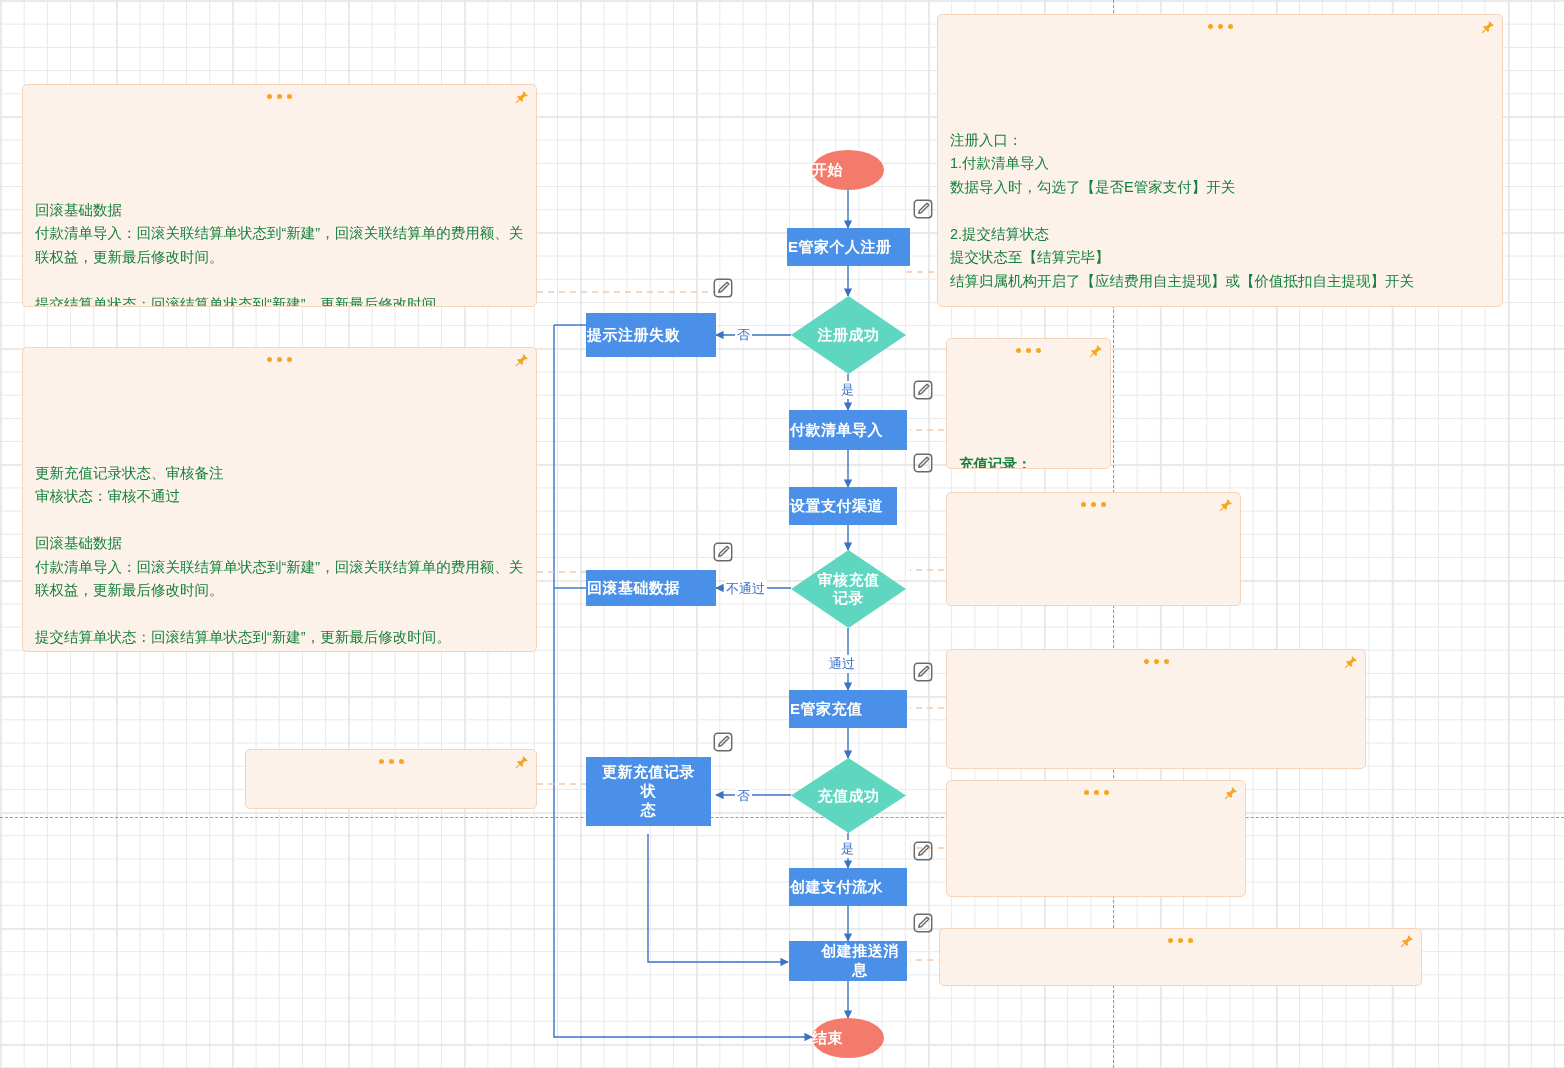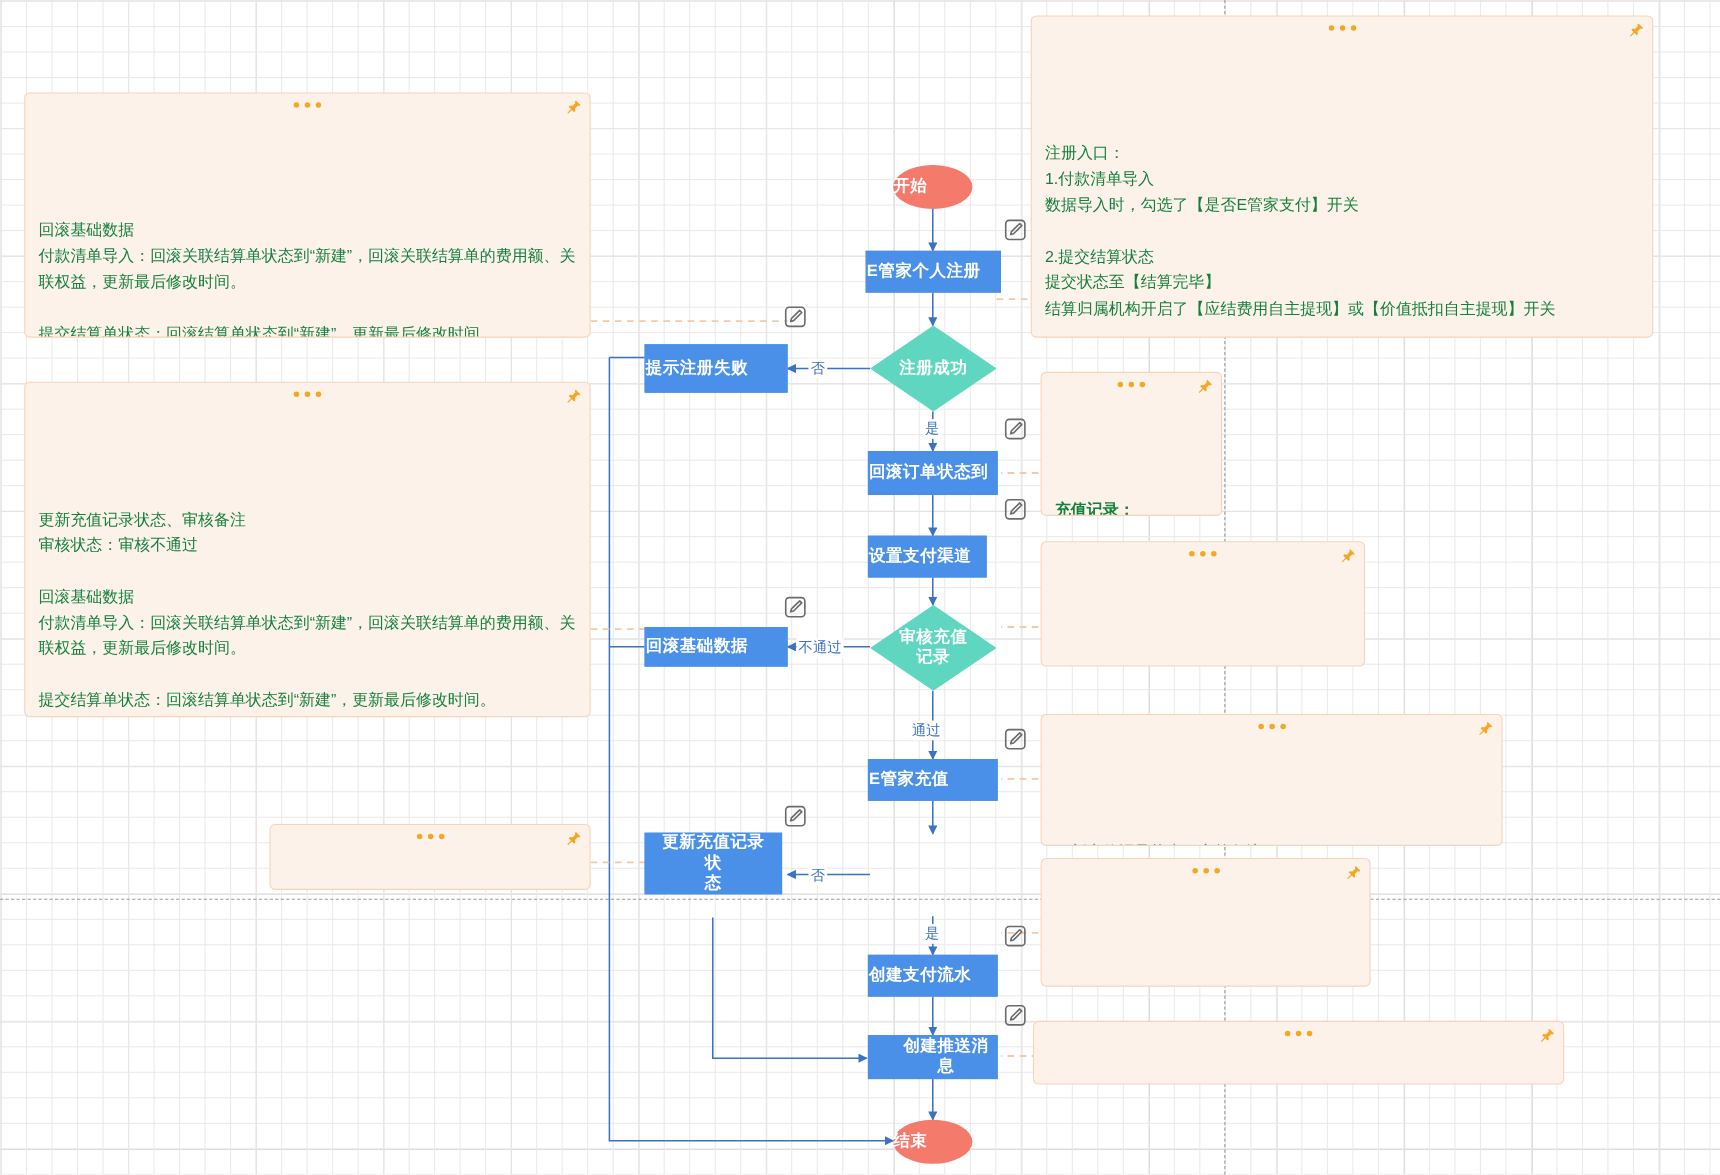--- a/index.html
+++ b/index.html
@@ -195,43 +195,47 @@
   <div class="dia-wrap" style="left:791px; top:296px; width:115px; height:78px;">
     <div class="dia-shape"></div>
     <div class="dia-label">注册成功</div>
   </div>
 
   <div class="node proc" style="left:586px; top:313px; width:130px; height:44px;">
     <span>提示注册失败</span>
   </div>
 
   <div class="node proc" style="left:789px; top:410px; width:118px; height:40px;">
-    <span>回滚订单状态到</span>
+    <span>付款清单导入</span>
   </div>
 
   <div class="node proc" style="left:789px; top:487px; width:108px; height:38px;">
     <span>设置支付渠道</span>
   </div>
 
   <div class="dia-wrap" style="left:791px; top:550px; width:115px; height:78px;">
     <div class="dia-shape"></div>
     <div class="dia-label" style="white-space:pre-line;">审核充值
 记录</div>
   </div>
 
   <div class="node proc" style="left:586px; top:570px; width:130px; height:36px;">
     <span>回滚基础数据</span>
   </div>
 
   <div class="node proc" style="left:789px; top:690px; width:118px; height:38px;">
     <span>E管家充值</span>
   </div>
 
-
-  <div class="node proc" style="left:586px; top:757px; width:125px; height:56px; padding:0 8px;">
+  <div class="dia-wrap" style="left:791px; top:758px; width:115px; height:75px;">
+    <div class="dia-shape"></div>
+    <div class="dia-label">充值成功</div>
+  </div>
+
+  <div class="node proc" style="left:586px; top:757px; width:125px; height:69px; padding:0 8px;">
     <span style="white-space:pre-line;">更新充值记录状
 态</span>
   </div>
 
   <div class="node proc" style="left:789px; top:868px; width:118px; height:38px;">
     <span>创建支付流水</span>
   </div>
 
   <div class="node proc" style="left:789px; top:941px; width:118px; height:40px;padding-left:24px;">
     <span>创建推送消息</span>

